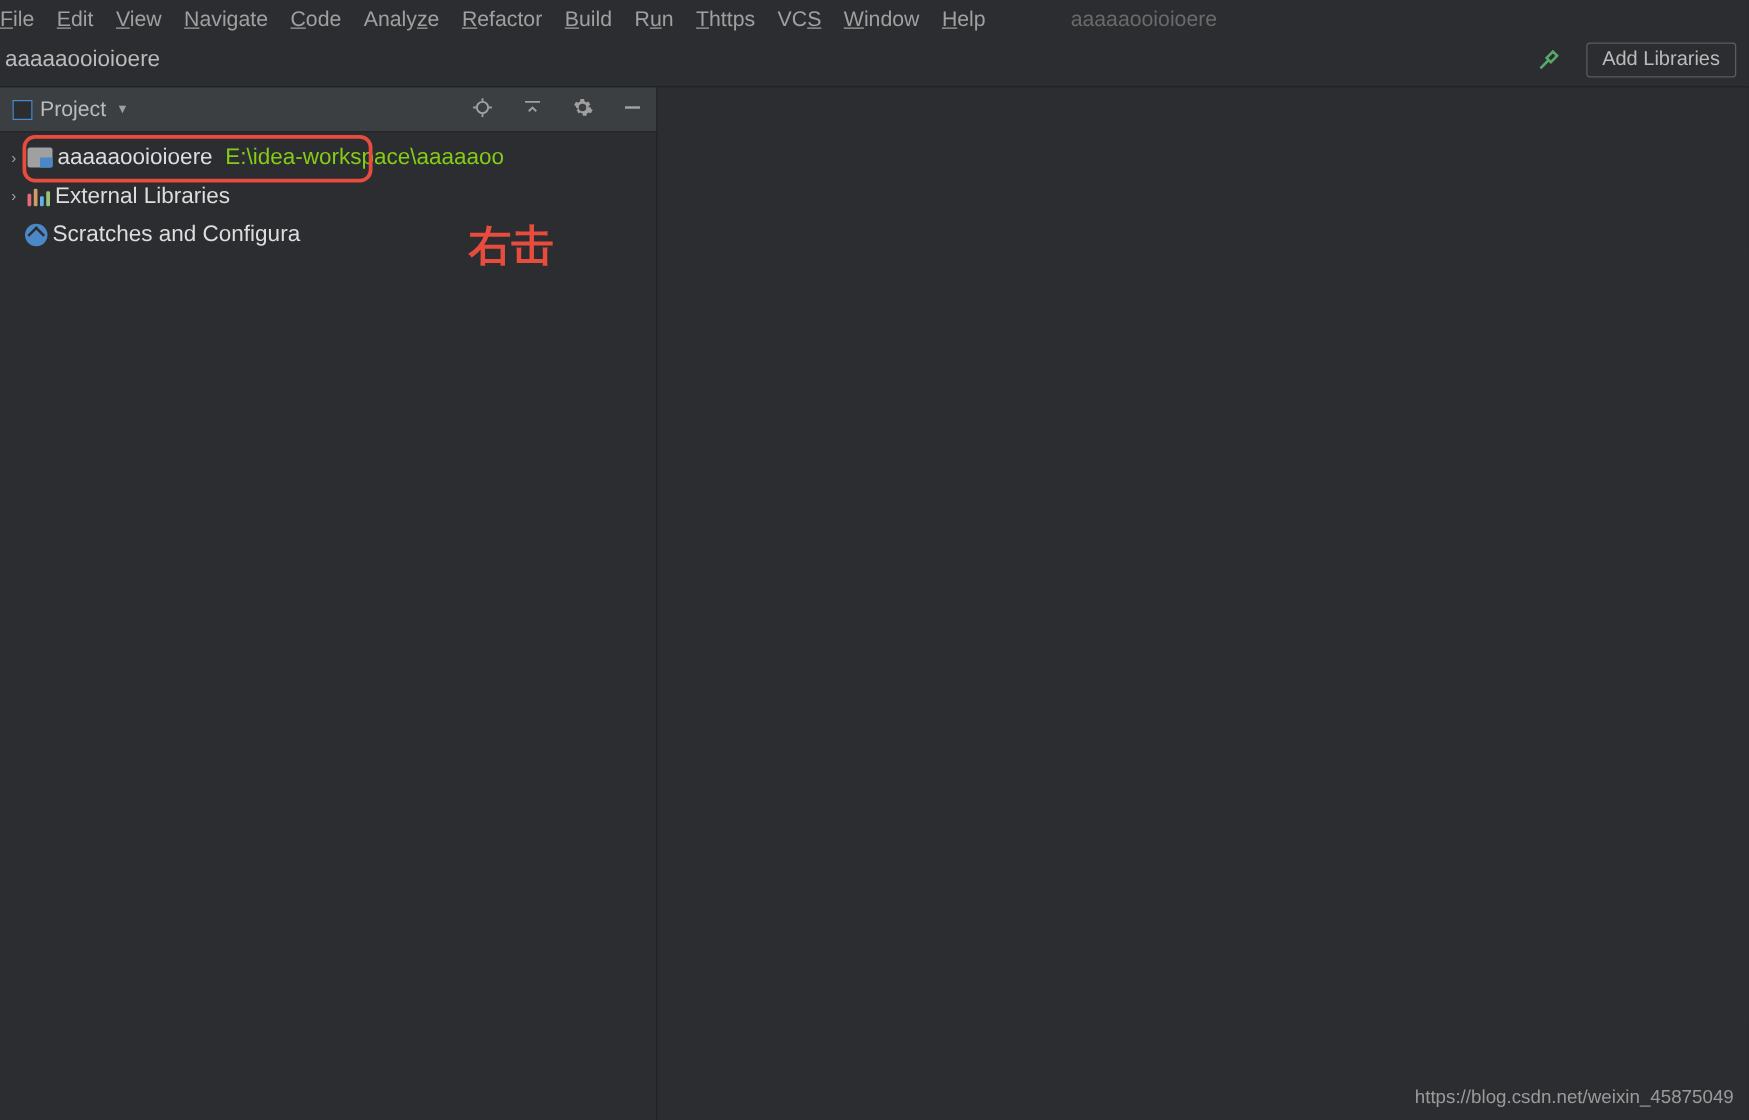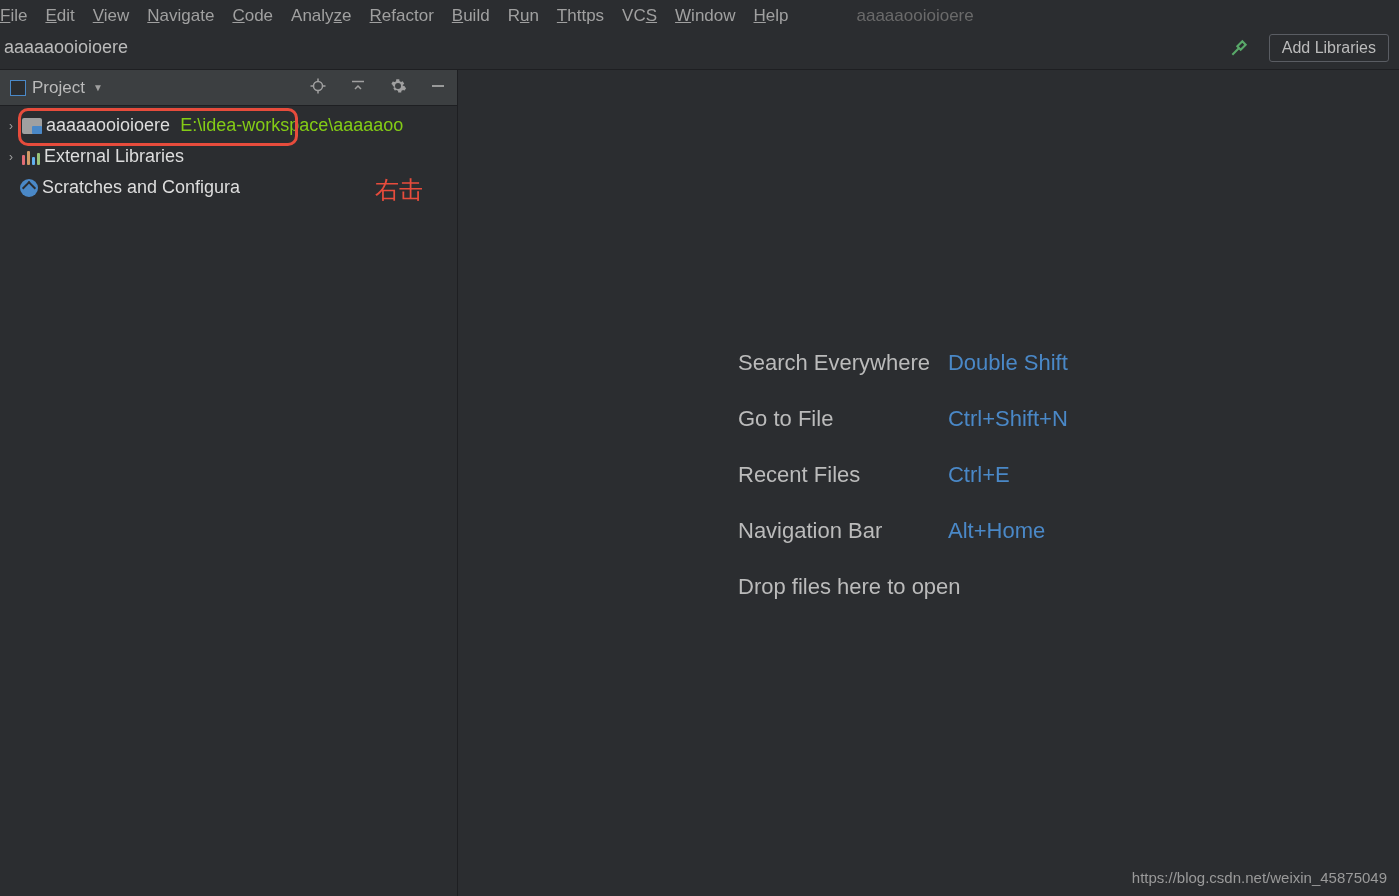--- a/index.html
+++ b/index.html
@@ -60,21 +60,21 @@
       padding: 4px 12px;
       border-radius: 3px;
       font-size: 16px;
       cursor: pointer;
     }
     .body-row {
       display: flex;
       height: calc(100% - 70px);
     }
     .sidebar {
-      width: 458px;
+      width: 526px;
       background: #2b2d30;
       display: flex;
       flex-direction: column;
       border-right: 1px solid #1e1f22;
     }
     .sidebar-header {
       display: flex;
       align-items: center;
       height: 36px;
       background: #3c3f41;
@@ -138,22 +138,22 @@
       top: 2px;
       width: 280px;
       height: 38px;
       pointer-events: none;
     }
     .annotation-text {
       position: absolute;
       left: 375px;
       top: 68px;
       color: #e74c3c;
-      font-size: 24px;
-      font-weight: 400;
+      font-size: 34px;
+      font-weight: 700;
     }
     .folder-icon {
       width: 20px; height: 16px;
       background: #a0a0a0;
       position: relative;
       border-radius: 2px;
       display: inline-block;
     }
     .folder-icon::after {
       content:"";
@@ -310,26 +310,15 @@
       <div class="tree-row" style="padding-left:20px;">
         <span class="scratch-icon"></span>
         <span class="label">Scratches and Configura</span>
       </div>
       <div class="highlight-box"></div>
       <div class="annotation-text">右击</div>
     </div>
   </div>
 
   <div class="main-area">
-    <div class="welcome-grid">
-      <span class="label">Search Everywhere</span>
-      <span class="shortcut">Double Shift</span>
-      <span class="label">Go to File</span>
-      <span class="shortcut">Ctrl+Shift+N</span>
-      <span class="label">Recent Files</span>
-      <span class="shortcut">Ctrl+E</span>
-      <span class="label">Navigation Bar</span>
-      <span class="shortcut">Alt+Home</span>
-      <span class="single">Drop files here to open</span>
-    </div>
     <div class="watermark">https://blog.csdn.net/weixin_45875049</div>
   </div>
 </div>
 
 </body></html>

